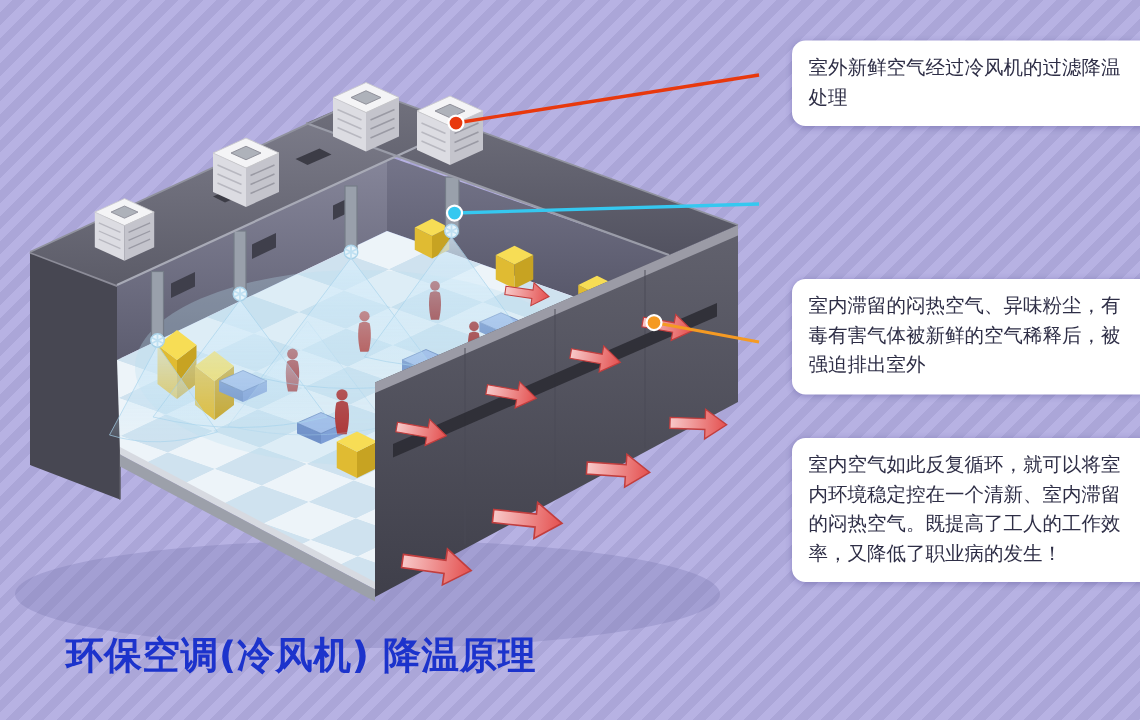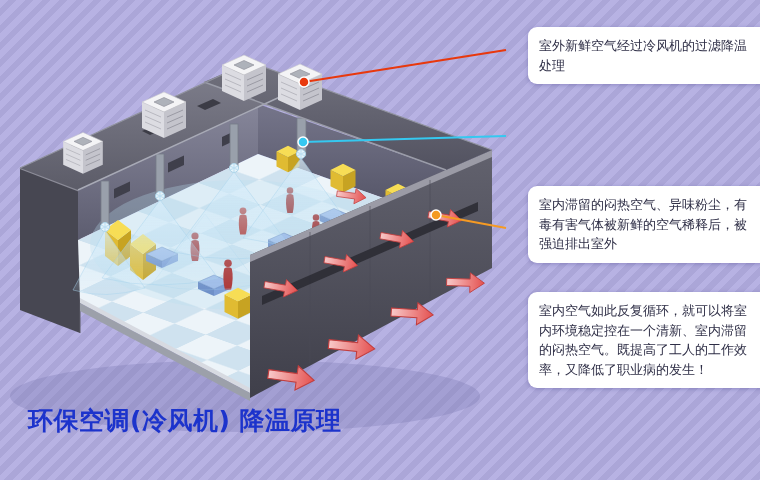--- a/index.html
+++ b/index.html
@@ -14,21 +14,21 @@
     background:#ffffff; border-radius:9px; padding:9px 11px;
     color:#2e2e46; font-size:13px; line-height:1.5;
     box-shadow:0 1px 4px rgba(60,50,130,.32);
   }
   .callout p { margin:0; }
   .c1 { top:27px; }
   .c2 { top:112px; }
   .c3 { top:186px; }
   .c4 { top:292px; }
   .title {
-    position:absolute; left:28px; top:404px; margin:0;
+    position:absolute; left:28px; top:404px; margin:16px;
     font-size:25px; font-weight:bold; color:#1c33cc; letter-spacing:.5px;
   }
 </style>
 </head>
 <body>
 
 <div class="stage">
 
   <svg class="scene" width="760" height="480" viewBox="0 0 760 480">
     <defs>

